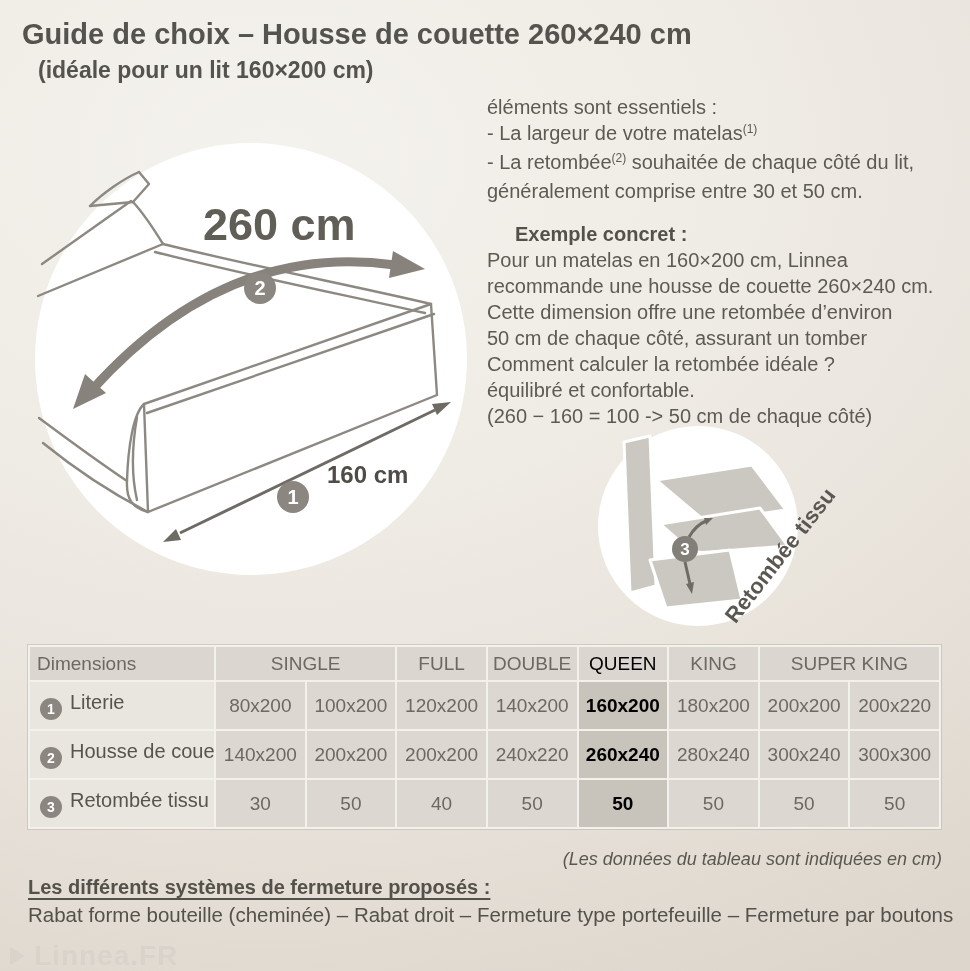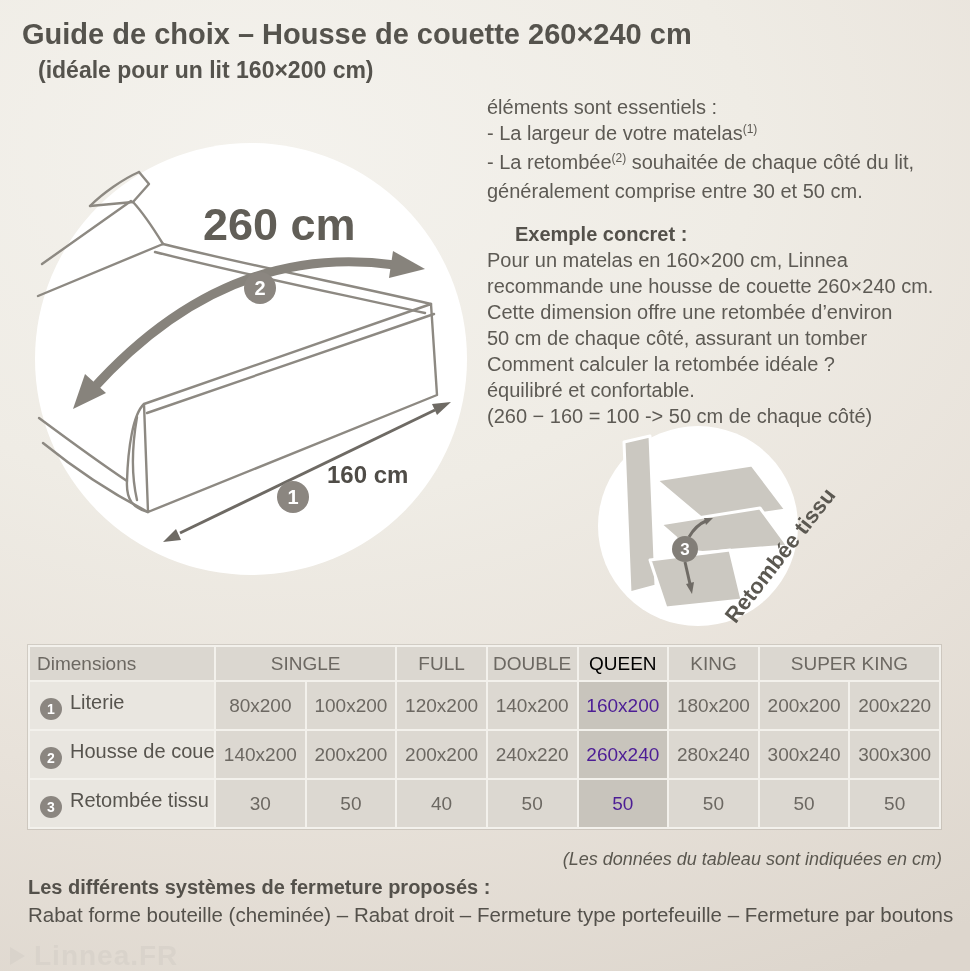--- a/index.html
+++ b/index.html
@@ -23,27 +23,27 @@
 
   .table-wrap{position:absolute;left:28px;top:645px;width:913px;box-shadow:0 0 0 1px rgba(160,154,146,.35);}
   table{border-collapse:collapse;table-layout:fixed;width:100%;font-size:19px;}
   col.lblcol{width:186px;}
   th,td{border:2px solid #f3f1ec;text-align:center;padding:0;overflow:hidden;white-space:nowrap;}
   thead th{height:33px;background:#dbd7d0;font-weight:400;color:#6c6862;font-size:19px;}
   thead th.corner{text-align:left;padding-left:7px;}
   thead th.queen{font-weight:400;color:#000000;}
   tbody td{height:47px;background:#dcd8d1;color:#6c6862;}
   td.lbl{background:#e9e6e0;text-align:left;padding-left:10px;color:#57544e;font-size:20px;}
-  td.hl{background:#c8c4bc;color:#4c1d95;font-weight:400;}
+  td.hl{background:#c8c4bc;color:#000000;font-weight:700;}
   .badge{display:inline-flex;width:22px;height:22px;border-radius:50%;background:#8b8680;color:#fff;
          font-size:14px;font-weight:700;align-items:center;justify-content:center;margin-right:8px;
          vertical-align:-5px;}
   .note{position:absolute;right:28px;top:849px;font-size:18px;font-style:italic;color:#5a574f;}
   .closures-h{position:absolute;left:28px;top:876px;font-size:20px;font-weight:700;color:#54514b;
-              text-underline-offset:4px;}
+              text-decoration:underline;text-underline-offset:4px;}
   .closures-l{position:absolute;left:28px;top:903px;width:935px;font-size:20.5px;color:#54514b;}
   .watermark{position:absolute;left:10px;top:940px;display:flex;align-items:center;gap:9px;
              font-size:28px;font-weight:700;color:#d9d3cb;letter-spacing:1px;}
   .watermark .tri{width:0;height:0;border-left:15px solid #d9d3cb;border-top:9px solid transparent;border-bottom:9px solid transparent;}
 </style>
 </head>
 <body>
 
 <div class="page">
 

